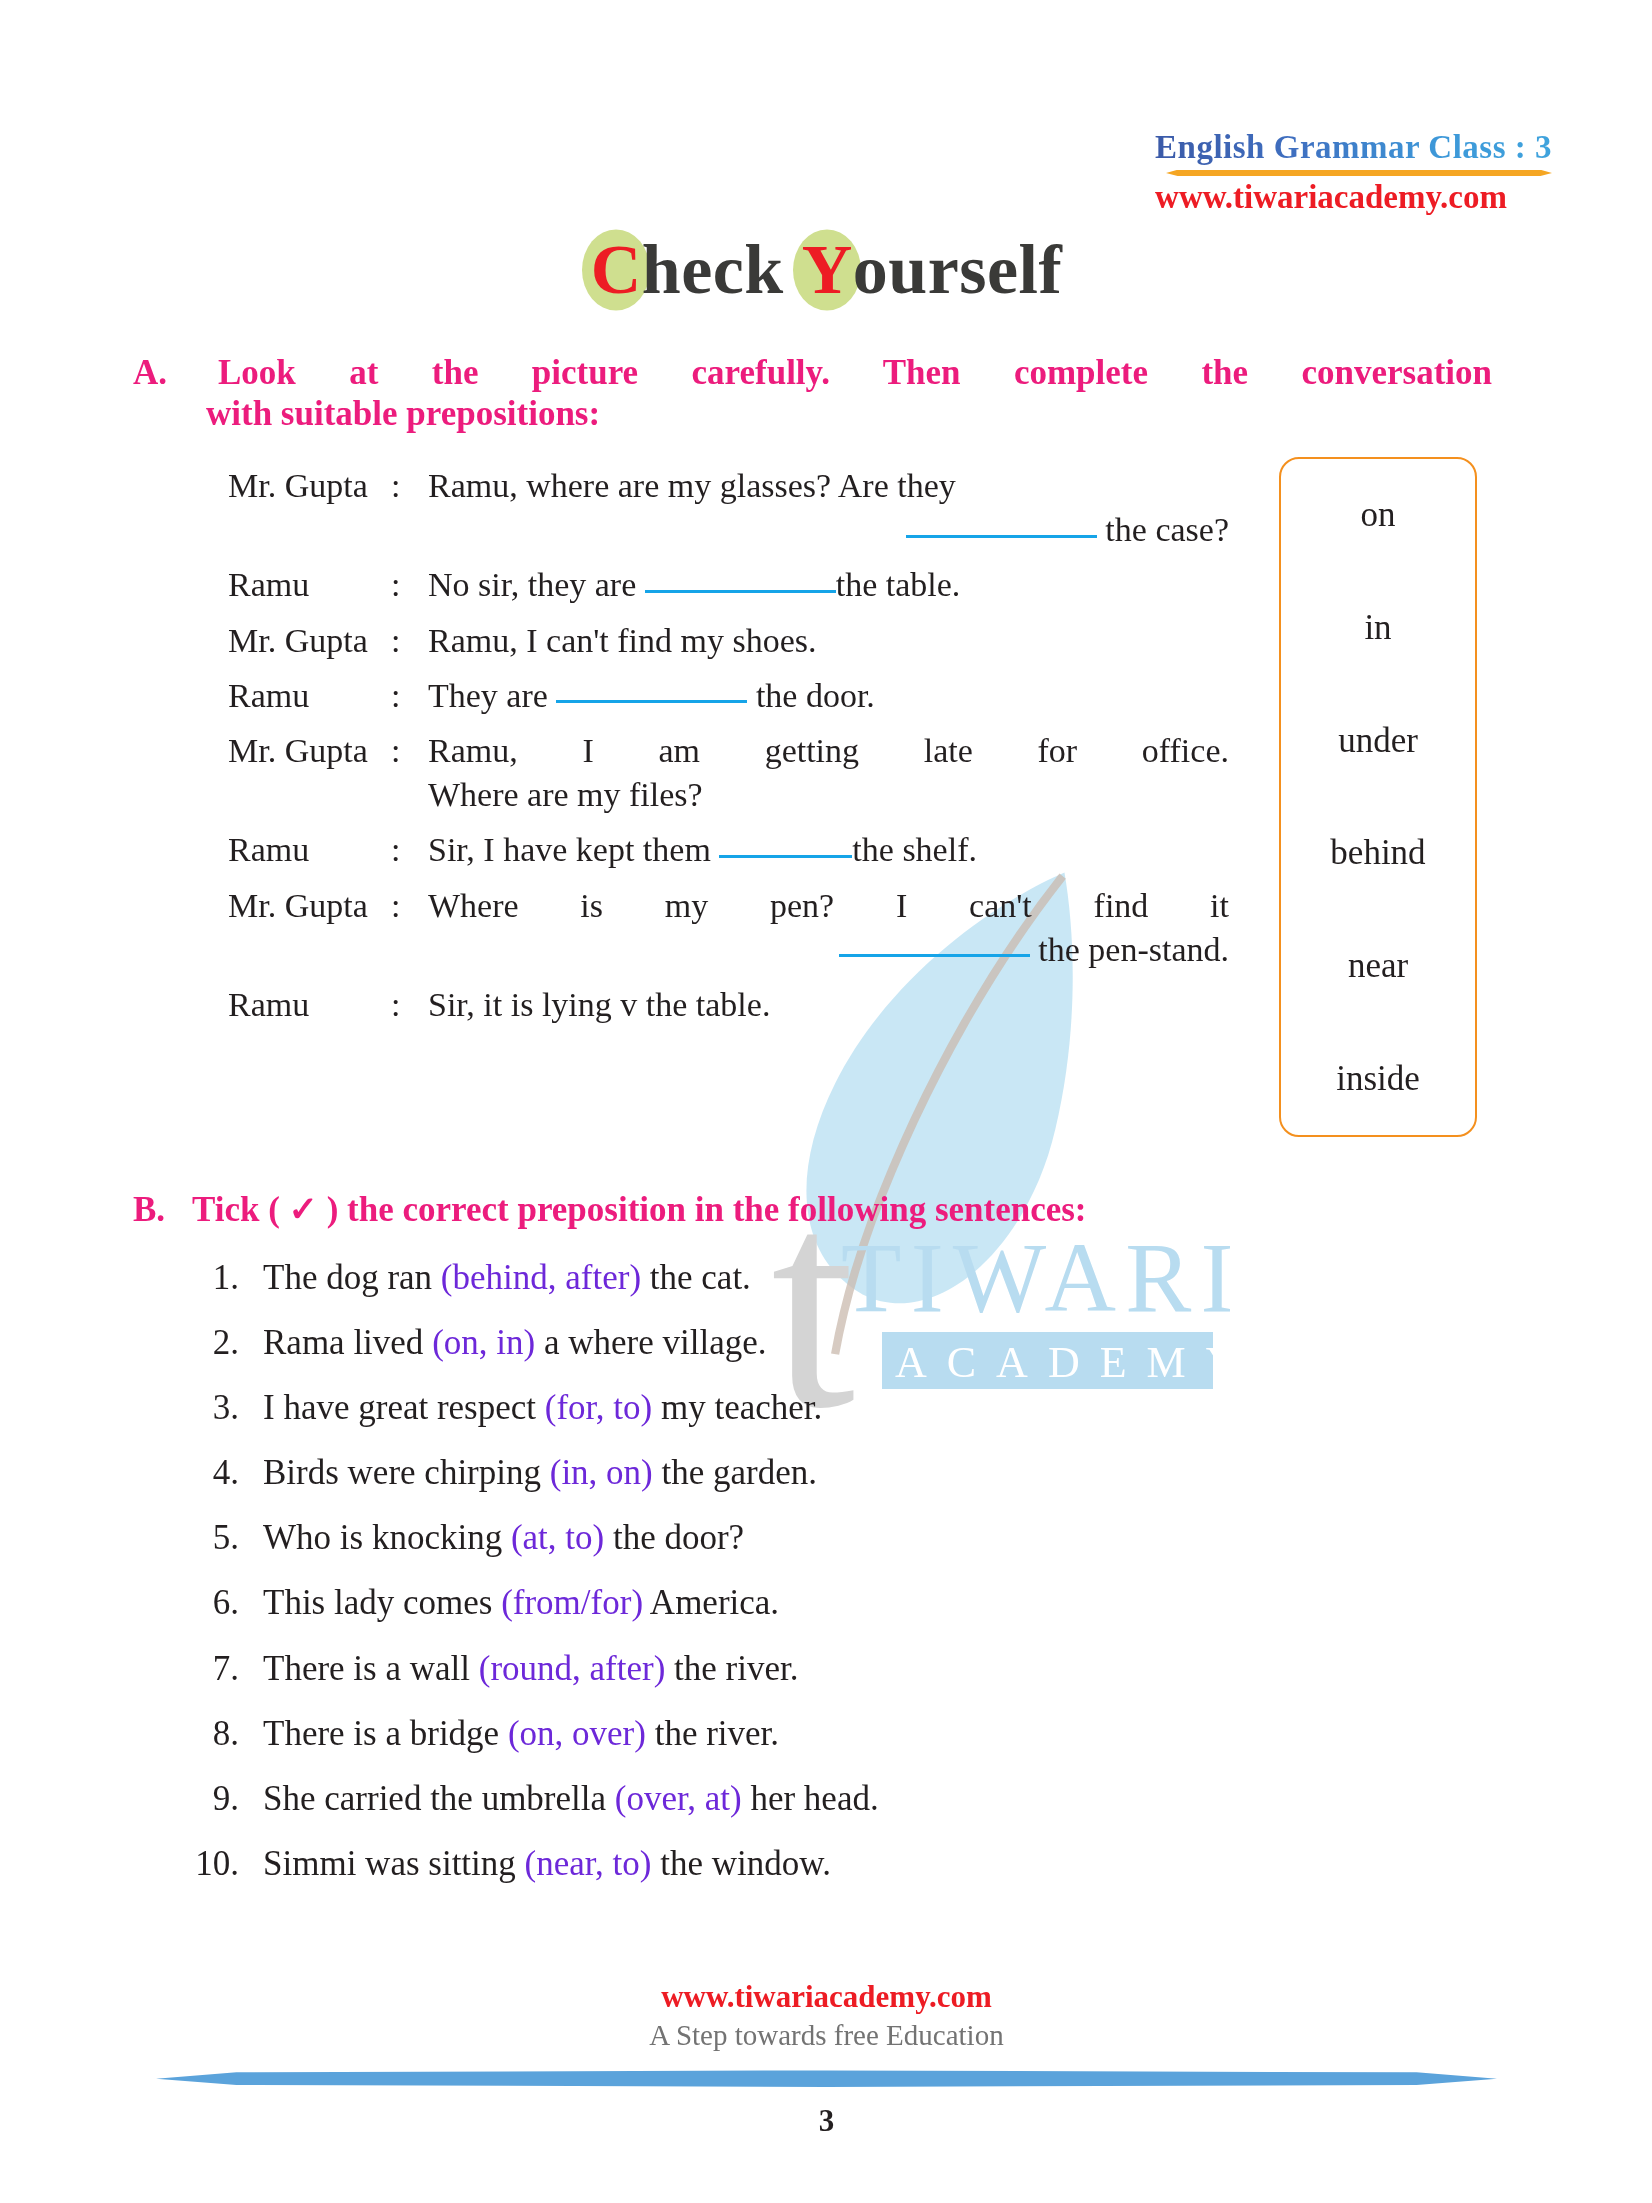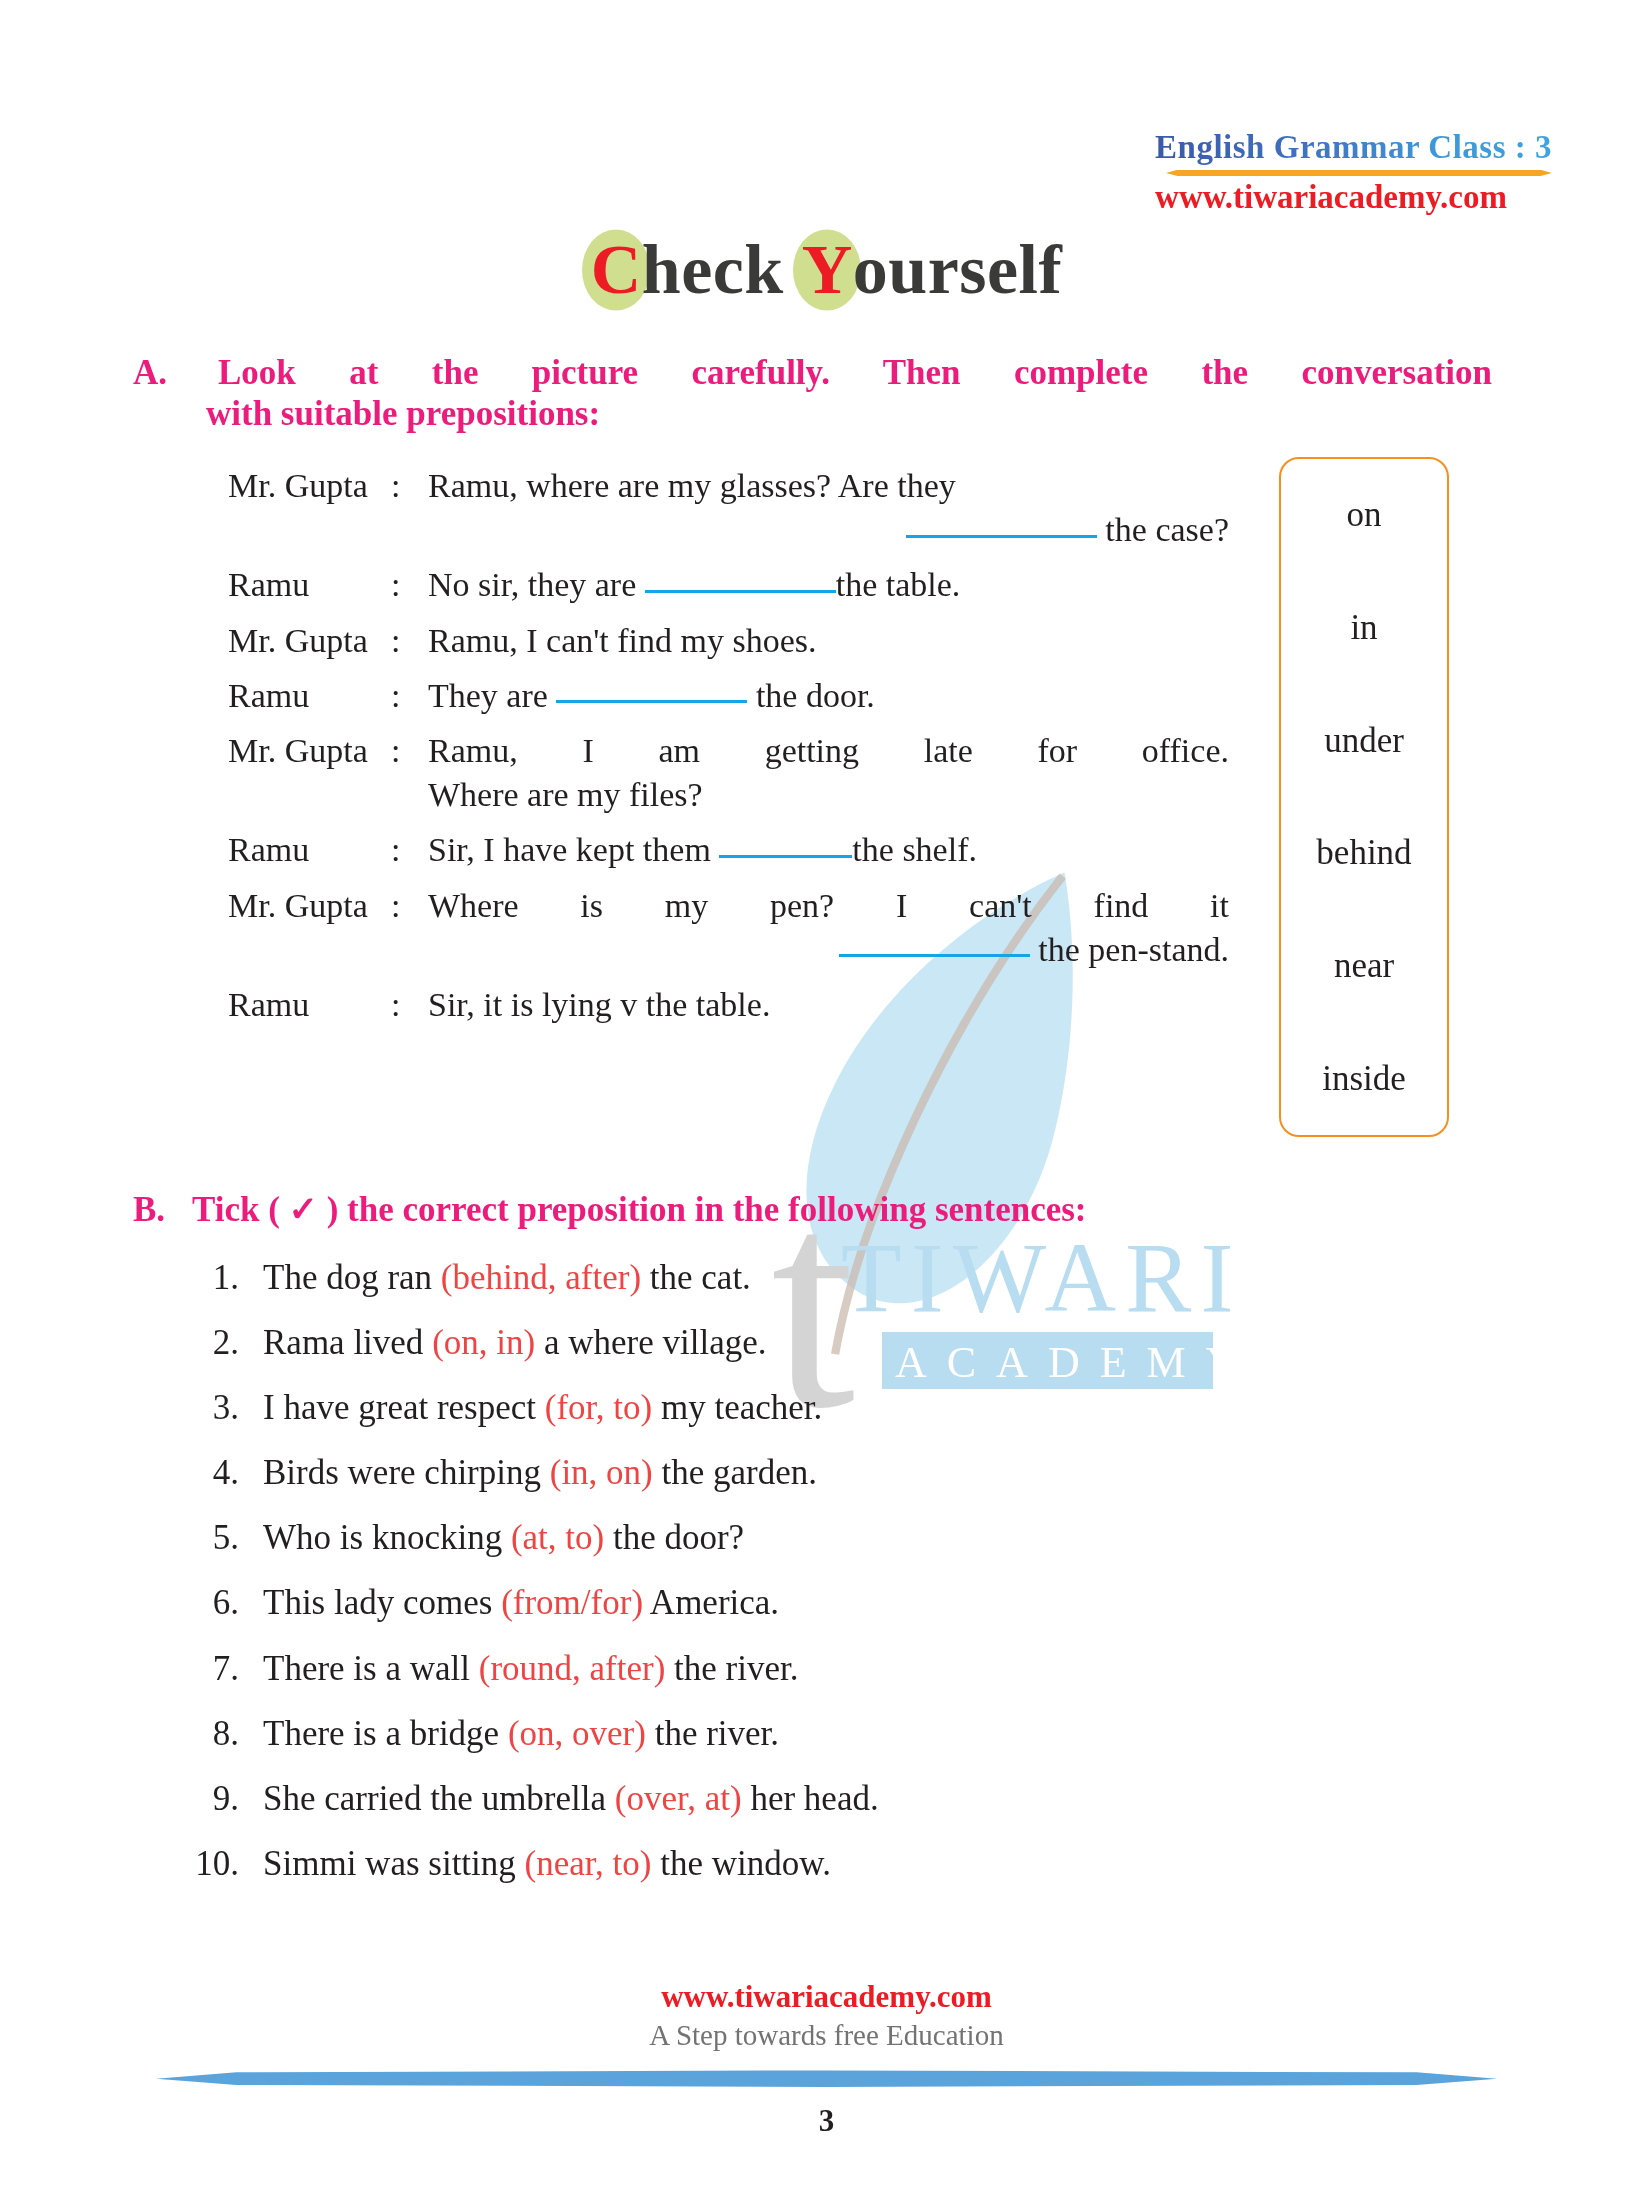--- a/index.html
+++ b/index.html
@@ -223,21 +223,21 @@
   .line-right {
     display: block;
     text-align: right;
   }
 
   
   .wordbox {
     position: absolute;
     left: 1279px;
     top: 457px;
-    width: 170px;
+    width: 198px;
     height: 680px;
     border: 2.8px solid #f4901e;
     border-radius: 20px;
     background: transparent;
     display: flex;
     flex-direction: column;
     justify-content: space-around;
     align-items: center;
     z-index: 3;
     box-sizing: border-box;
@@ -275,21 +275,21 @@
     margin-bottom: 21px;
   }
   .qnum {
     flex: 0 0 auto;
     width: 84px;
     text-align: right;
     padding-right: 24px;
     box-sizing: border-box;
   }
   .qtxt { flex: 1 1 auto; }
-  .opt { color: #ef4444; }
+  .opt { color: #6d28d9; }
 
   
   .footer {
     position: absolute;
     left: 0; right: 0;
     top: 1979px;
     text-align: center;
     z-index: 3;
   }
   .ft-site {

